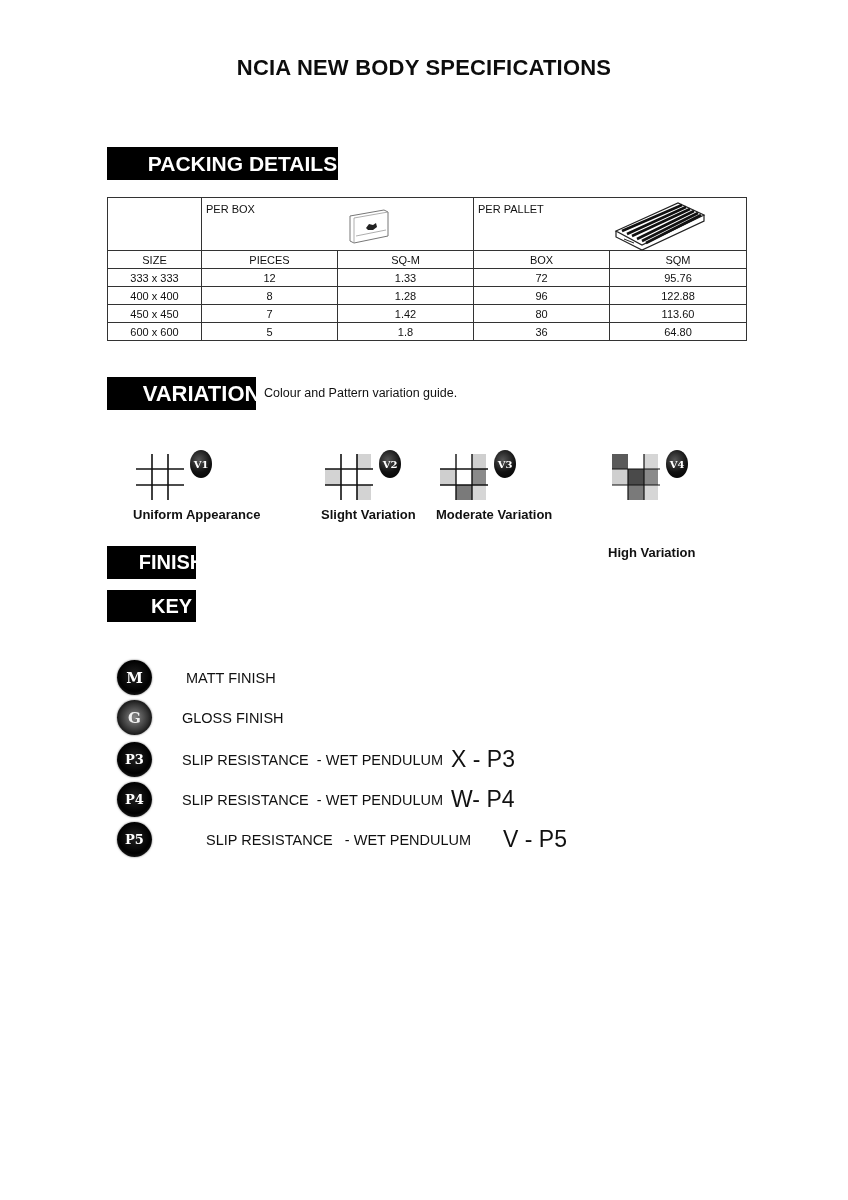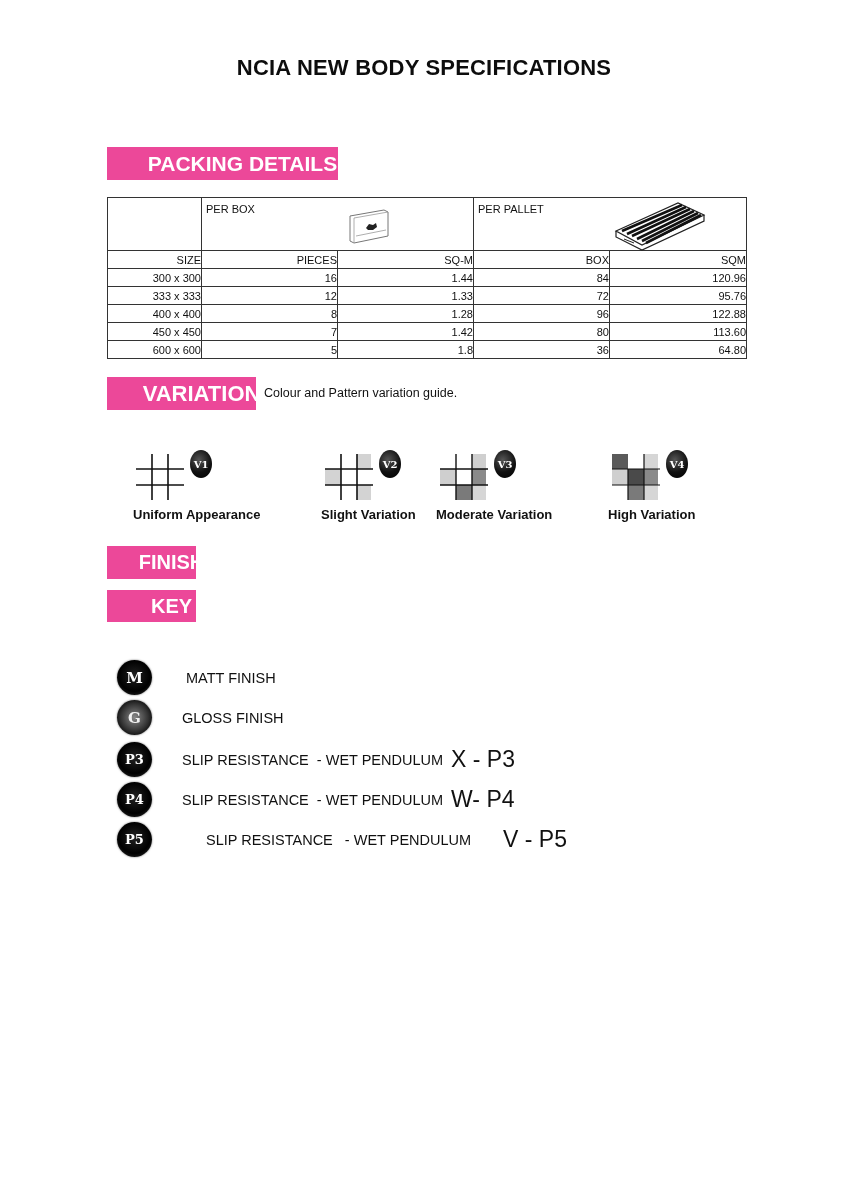--- a/index.html
+++ b/index.html
@@ -1,31 +1,31 @@
 <!DOCTYPE html>
 <html><head>
   <meta charset="utf-8">
   <style>
     * { margin: 0; padding: 0; box-sizing: border-box; }
     html, body { width: 848px; height: 1200px; background: #ffffff; }
     body { position: relative; font-family: "Liberation Sans", "DejaVu Sans", sans-serif; color: #111; overflow: hidden; }
 
     .title { position: absolute; top: 55px; left: 0; width: 848px; text-align: center; font-size: 22px; font-weight: bold; letter-spacing: 0.2px; color: #0d0d0d; }
 
-    .section-label { position: absolute; background: #ec4899; color: #fff; font-weight: bold; display: flex; align-items: center; justify-content: center; padding-left: 40px; }
+    .section-label { position: absolute; background: #000000; color: #fff; font-weight: bold; display: flex; align-items: center; justify-content: center; padding-left: 40px; }
     .lbl-packing { top: 147px; left: 107px; width: 231px; height: 33px; font-size: 21px; }
     .lbl-variation { top: 377px; left: 107px; width: 149px; height: 33px; font-size: 22px; }
     .lbl-finish { top: 546px; left: 107px; width: 89px; height: 33px; font-size: 20px; }
     .lbl-key { top: 590px; left: 107px; width: 89px; height: 32px; font-size: 20px; }
 
     .variation-sub { position: absolute; top: 386px; left: 264px; font-size: 12.5px; color: #111; }
 
     
     .pack-table { position: absolute; top: 197px; left: 107px; border-collapse: collapse; font-size: 11px; color: #111; }
-    .pack-table td { border: 1px solid #333; text-align: right; height: 18px; padding: 0; line-height: 16px; }
+    .pack-table td { border: 1px solid #333; text-align: center; height: 18px; padding: 0; line-height: 16px; }
     .pack-table .head-row td { height: 53px; vertical-align: top; text-align: left; padding: 3px 4px; position: relative; }
     .c0 { width: 94px; } .c1 { width: 136px; } .c2 { width: 136px; } .c3 { width: 136px; } .c4 { width: 137px; }
     .pic { position: absolute; }
     .box-pic { left: 144px; top: 8px; }
     .pallet-pic { left: 138px; top: 3px; }
 
     
     .var-item { position: absolute; top: 450px; }
     .var-icon { position: relative; width: 60px; height: 50px; }
     .var-grid { position: absolute; left: 0; top: 4px; }
@@ -79,27 +79,20 @@
     </td>
   </tr>
   <tr>
     <td class="c0">SIZE</td>
     <td class="c1">PIECES</td>
     <td class="c2">SQ-M</td>
     <td class="c3">BOX</td>
     <td class="c4">SQM</td>
   </tr>
   <tr>
-    <td>300 x 300</td>
-    <td>16</td>
-    <td>1.44</td>
-    <td>84</td>
-    <td>120.96</td>
-  </tr>
-  <tr>
     <td>333 x 333</td>
     <td>12</td>
     <td>1.33</td>
     <td>72</td>
     <td>95.76</td>
   </tr>
   <tr>
     <td>400 x 400</td>
     <td>8</td>
     <td>1.28</td>
@@ -191,21 +184,21 @@
       <rect x="32" y="31" width="14" height="15" fill="#d6d6d6"></rect>
       <g stroke="#111" stroke-width="1.2">
         <line x1="16" y1="15" x2="16" y2="46"></line>
           <line x1="32" y1="0" x2="32" y2="46"></line>
         <line x1="0" y1="15" x2="48" y2="15"></line>
           <line x1="0" y1="31" x2="48" y2="31"></line>
       </g>
     </svg>
     <div class="v-badge" style="left:54px;">V4</div>
   </div>
-  <div class="var-label" style="left:-4px;">High Variation</div>
+  <div class="var-label" style="left:-4px;margin-top:38px;">High Variation</div>
 </div>
 
 <div class="section-label lbl-finish">FINISH</div>
 <div class="section-label lbl-key">KEY</div>
 
 <div class="key-row" style="top:660px;">
   <div class="key-badge">M</div>
   <span class="key-text" style="margin-left:34px;">MATT FINISH</span>
 </div>
 

